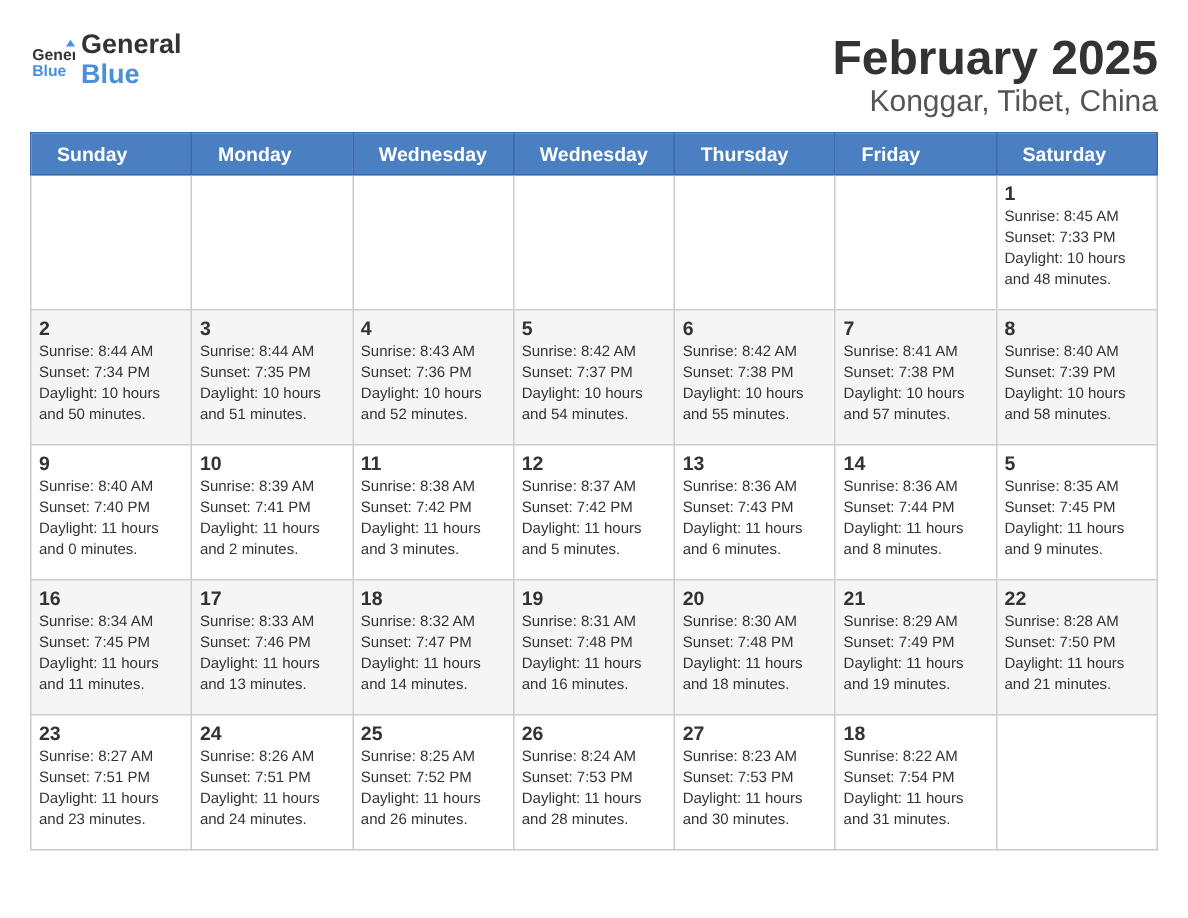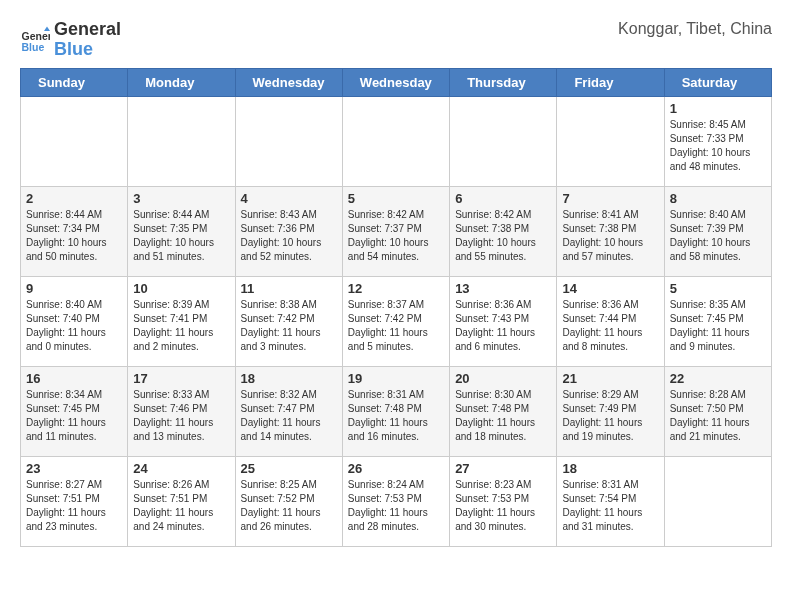--- a/index.html
+++ b/index.html
@@ -27,21 +27,21 @@
     }
     .title-block {
       text-align: right;
     }
     .month-title {
       font-size: 32px;
       font-weight: bold;
       color: #333;
     }
     .subtitle {
-      font-size: 16px;
+      font-size: 20px;
       color: #555;
     }
     table {
       width: 100%;
       border-collapse: collapse;
       table-layout: fixed;
     }
     thead tr th {
       background-color: #4a7fc1;
       color: #fff;
@@ -87,20 +87,21 @@
       <text x="2" y="20" font-size="14" font-weight="bold" fill="#333">General</text>
       <text x="2" y="34" font-size="14" font-weight="bold" fill="#4a90d9">Blue</text>
       <polygon points="32,8 40,8 36,2" fill="#4a90d9"></polygon>
     </svg>
     <div>
       <div style="font-size:18px;font-weight:bold;color:#333;line-height:1.1;">General</div>
       <div style="font-size:18px;font-weight:bold;color:#4a90d9;line-height:1.1;">Blue</div>
     </div>
   </div>
   <div class="title-block">
+    <div class="month-title">February 2025</div>
     <div class="subtitle">Konggar, Tibet, China</div>
   </div>
 </div>
 
 <table>
   <thead>
     <tr>
       <th>Sunday</th>
       <th>Monday</th>
       <th>Wednesday</th>
@@ -310,21 +311,21 @@
         </td>
         <td>
           <span class="day-num">27</span>
           <div class="day-info">Sunrise: 8:23 AM
 Sunset: 7:53 PM
 Daylight: 11 hours
 and 30 minutes.</div>
         </td>
         <td>
           <span class="day-num">18</span>
-          <div class="day-info">Sunrise: 8:31 AM
+          <div class="day-info">Sunrise: 8:22 AM
 Sunset: 7:54 PM
 Daylight: 11 hours
 and 31 minutes.</div>
         </td>
         <td class="empty-cell"></td>
       </tr>
     </tbody>
 </table>
 
 </body></html>

